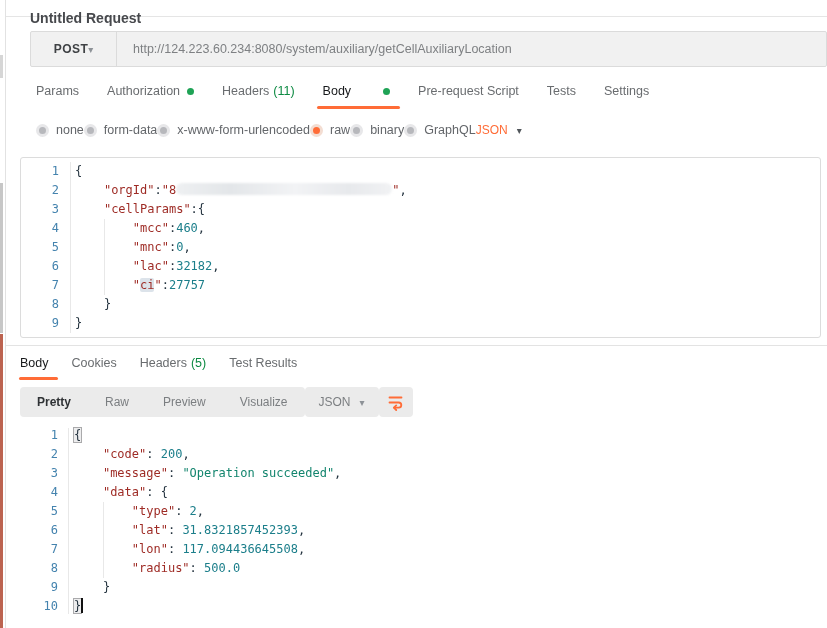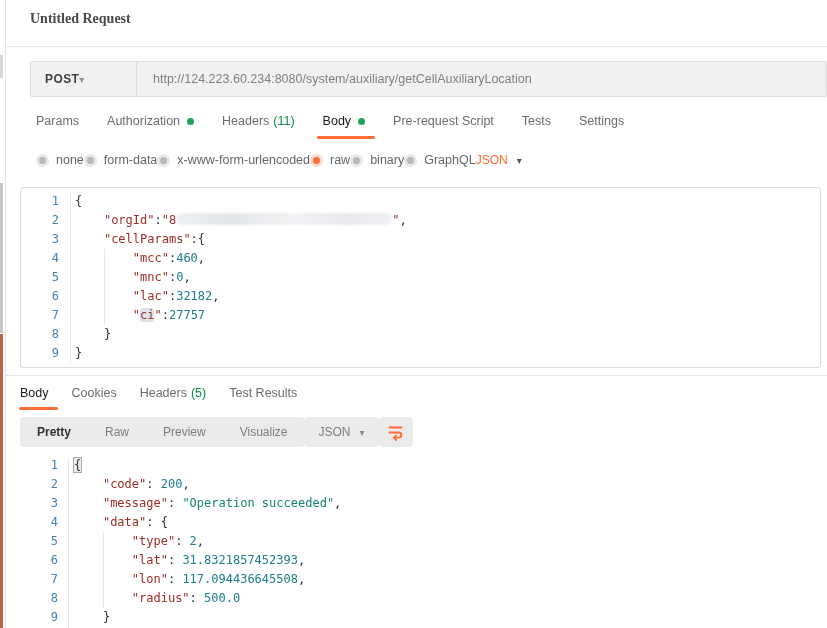--- a/index.html
+++ b/index.html
@@ -8,36 +8,36 @@
     font-family:"Liberation Sans", sans-serif;color:#47494d;position:relative;
   }
   
   .left-edge{position:absolute;left:0;top:0;width:5px;height:628px;background:#fff;border-right:1px solid #e2e2e2;z-index:5;}
   .left-edge .sliverA{position:absolute;left:0;top:55px;width:3px;height:23px;background:#d6d6d6;}
   .left-edge .sliverB{position:absolute;left:0;top:183px;width:3px;height:150px;background:#c7c7c7;}
   .left-edge .sliverC{position:absolute;left:0;top:334px;width:3px;height:294px;background:#bc6350;}
   .page{margin-left:6px;}
 
   
-  .title-row{height:47px;padding:9px 0 0 24px;box-sizing:border-box;border-bottom:1px solid #e5e5e5;font-family:Liberation Serif, serif;}
+  .title-row{height:17px;padding:9px 0 0 24px;box-sizing:border-box;border-bottom:1px solid #e5e5e5;}
   .title-row .title{font-size:14px;font-weight:600;color:#47494d;}
 
   
   .request-bar{margin:14px 0 0 24px;height:36px;display:flex;border:1px solid #dbdbdb;border-radius:2px;background:#f1f1f1;box-sizing:border-box;}
-  .method-box{width:106px;display:flex;align-items:center;justify-content:flex-start;padding:0 14px;border-right:1px solid #dbdbdb;cursor:pointer;box-sizing:border-box;flex:none;}
+  .method-box{width:86px;display:flex;align-items:center;justify-content:center;padding:0 14px;border-right:1px solid #dbdbdb;cursor:pointer;box-sizing:border-box;flex:none;}
   .method-box .method{font-size:12px;font-weight:700;color:#3f4245;letter-spacing:.4px;}
   .caret{font-size:10px;color:#8d9297;}
   .url-box{flex:1;display:flex;align-items:center;padding-left:16px;font-size:12.5px;color:#7e8083;overflow:hidden;white-space:nowrap;}
 
   
   .tabs{display:flex;gap:28px;margin:17px 0 0 30px;font-size:12.5px;color:#696c6f;}
   .tab{display:inline-flex;align-items:center;position:relative;cursor:pointer;padding-bottom:2px;}
   .tab .count{color:#0c8a42;margin-left:4px;}
   .dot{width:7px;height:7px;border-radius:50%;background:#1fa356;margin-left:7px;display:inline-block;}
-  .tab.active{color:#17191b;}
+  .tab.active{color:#17191b;gap:25px;}
   .tab.active::after{content:"";position:absolute;left:-6px;right:-10px;bottom:-9px;height:3px;background:#ff6c37;border-radius:2px;}
 
   
   .body-types{display:flex;align-items:center;margin:23px 0 0 30px;font-size:12.5px;color:#63666a;}
   .bt{display:inline-flex;align-items:center;gap:7px;cursor:pointer;}
   .radio{width:13px;height:13px;border-radius:50%;box-sizing:border-box;background:#b7b8bc;border:3px solid #e7e7e9;flex:none;}
   .bt.selected .radio{background:#ff6c37;border-color:#f3ddd2;}
   .format-dd{display:inline-flex;align-items:center;gap:9px;cursor:pointer;}
   .format-dd .fmt{color:#ff6c37;font-size:12px;}
   .format-dd .caret{color:#51565b;}

